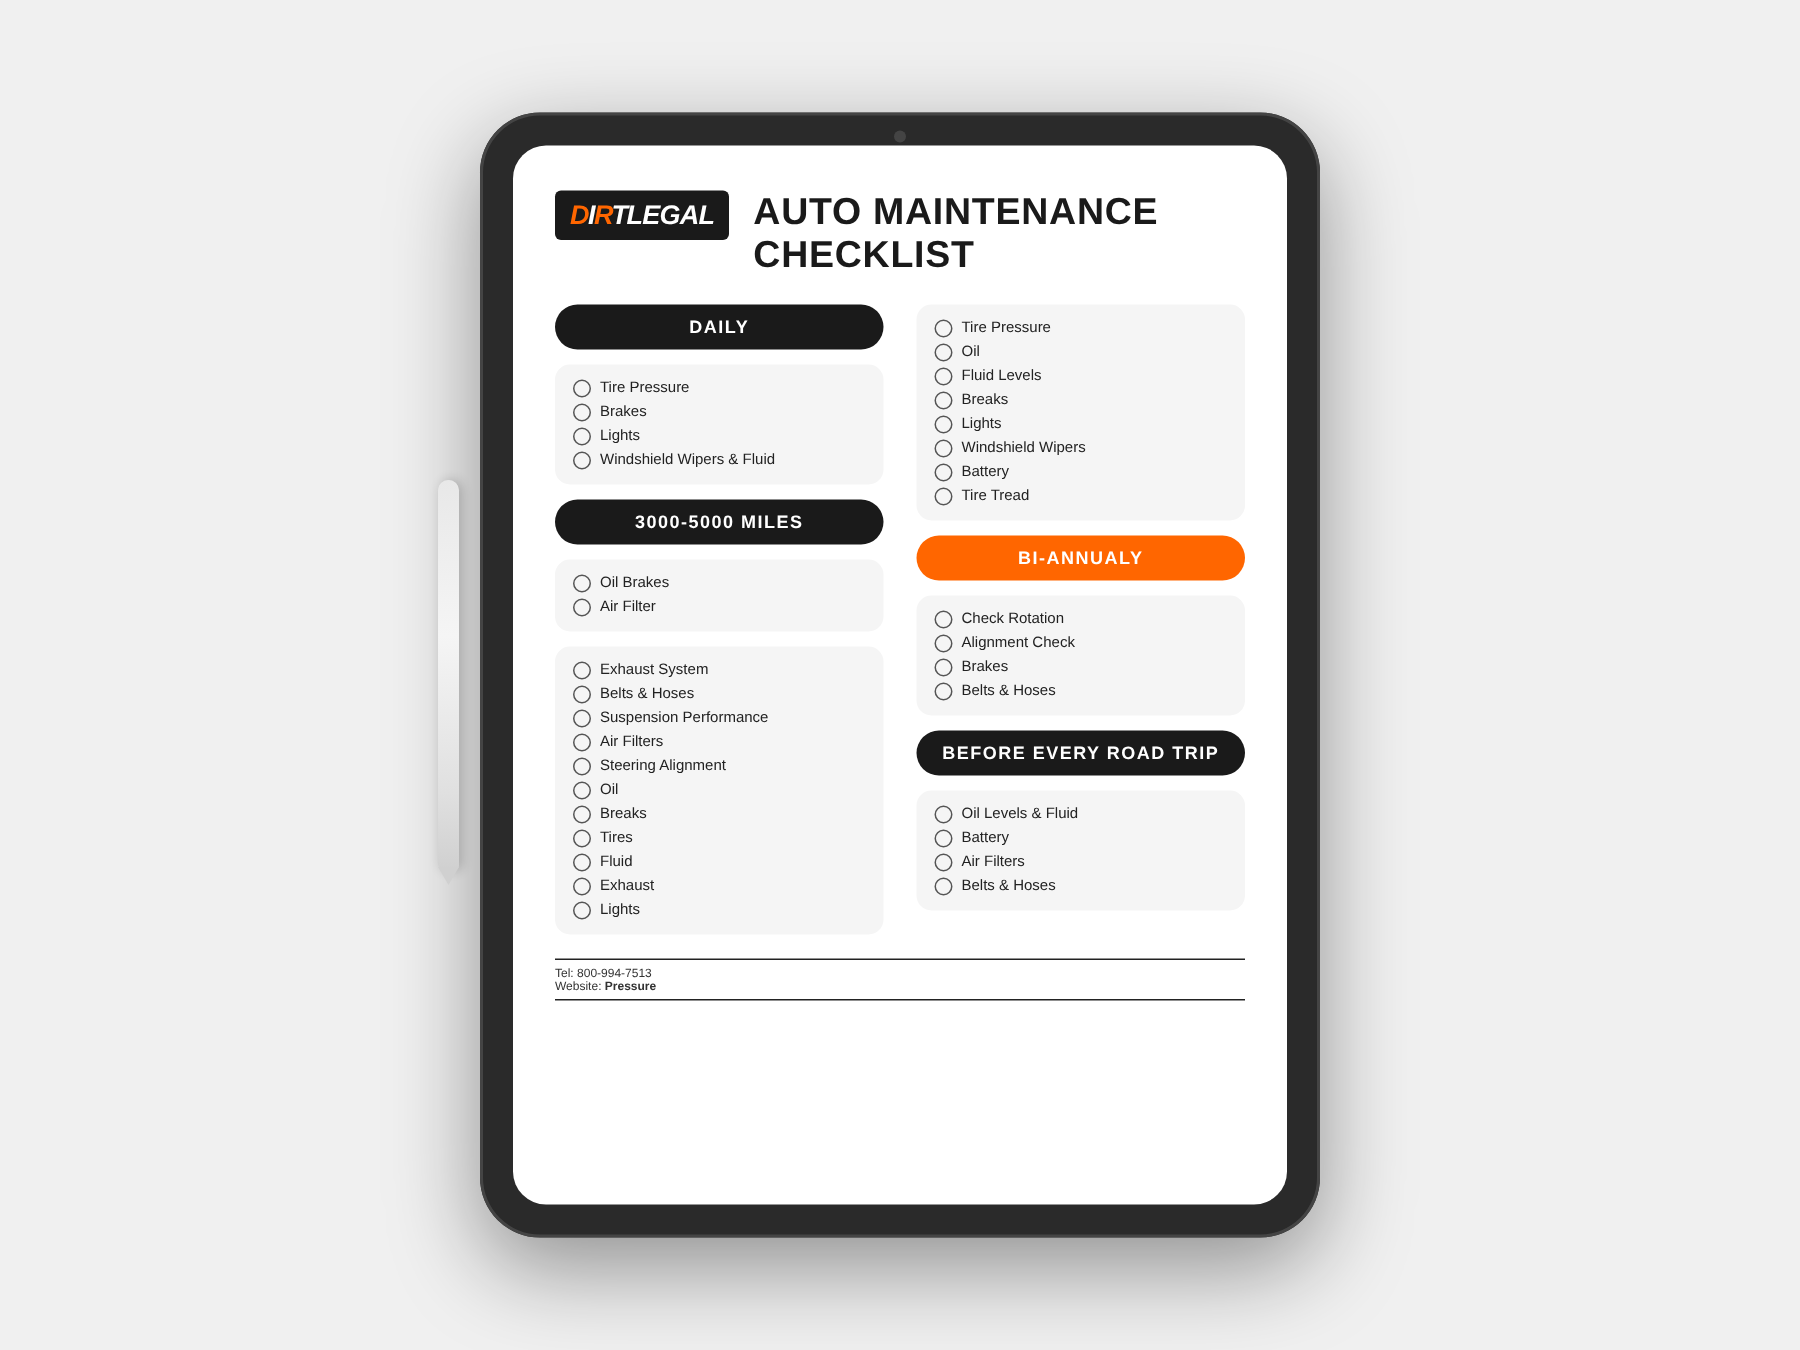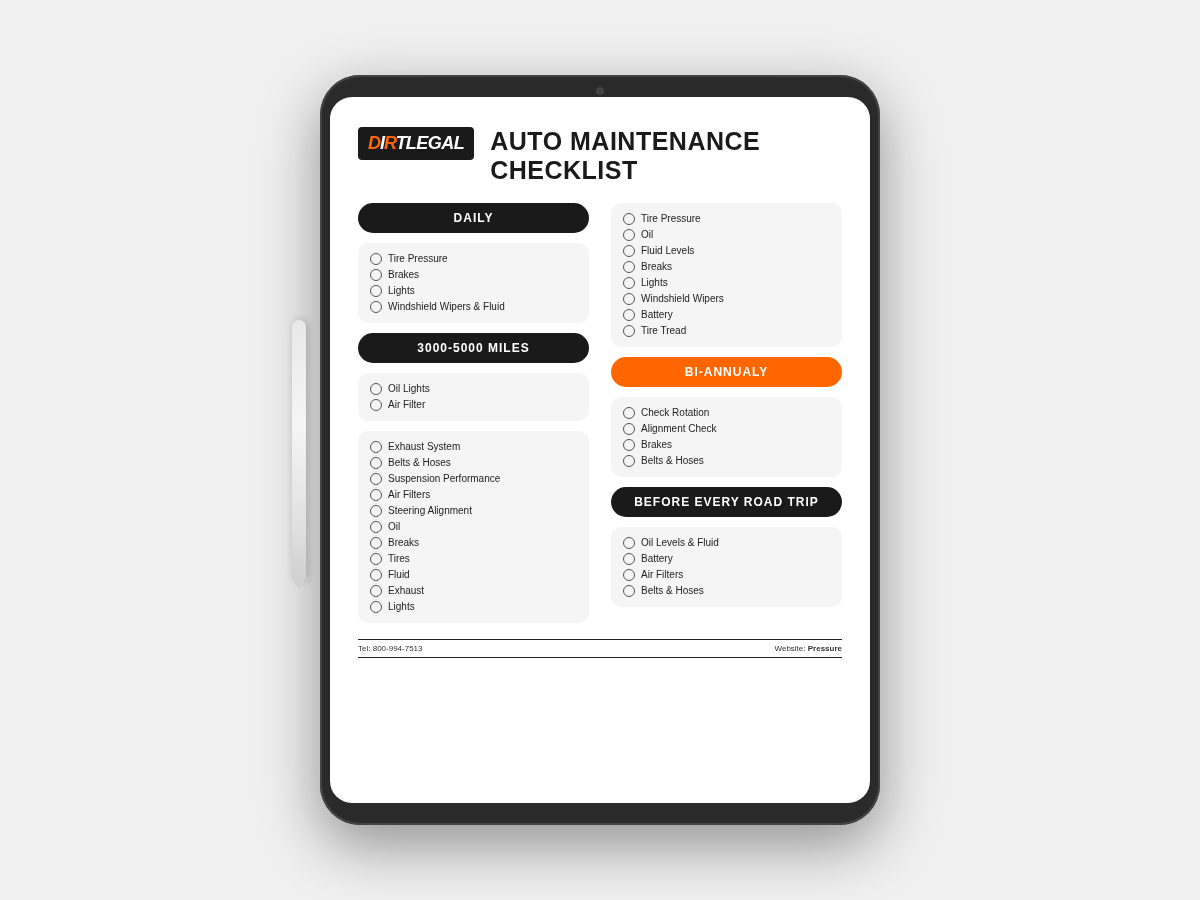--- a/index.html
+++ b/index.html
@@ -13,21 +13,21 @@
       font-family: Arial, sans-serif;
       overflow: hidden;
     }
 
     
     .tablet-shell {
       width: 560px;
       height: 750px;
       background: #2a2a2a;
       border-radius: 40px;
-      padding: 22px 10px;
+      padding: 22px 22px;
       box-shadow: 0 20px 60px rgba(0,0,0,0.4), inset 0 0 0 2px #444;
       position: relative;
     }
 
     
     .tablet-shell::before {
       content: '';
       position: absolute;
       top: 12px;
       left: 50%;
@@ -175,20 +175,21 @@
     
     .footer {
       margin-top: 16px;
       border-top: 1.5px solid #222;
       border-bottom: 1.5px solid #222;
       padding: 4px 0;
       display: flex;
       justify-content: space-between;
       font-size: 8px;
       color: #333;
+      flex-direction: column;
     }
     .footer a { color: #333; font-weight: bold; }
   </style>
 </head>
 <body>
 
 <div class="tablet-shell">
   <div class="pencil"></div>
   <div class="tablet-screen">
 
@@ -228,21 +229,21 @@
           <div class="checklist-item">
               <div class="circle-check"></div>
               <span>Windshield Wipers &amp; Fluid</span>
             </div>
         </div>
 
         <div class="section-header dark">3000-5000 MILES</div>
         <div class="checklist-box">
           <div class="checklist-item">
               <div class="circle-check"></div>
-              <span>Oil Lights</span>
+              <span>Oil Brakes</span>
             </div>
           <div class="checklist-item">
               <div class="circle-check"></div>
               <span>Air Filter</span>
             </div>
         </div>
 
         <div class="checklist-box">
           <div class="checklist-item">
               <div class="circle-check"></div>

